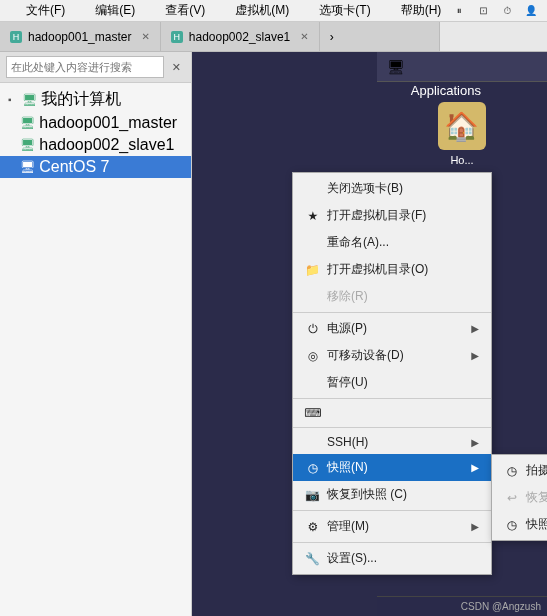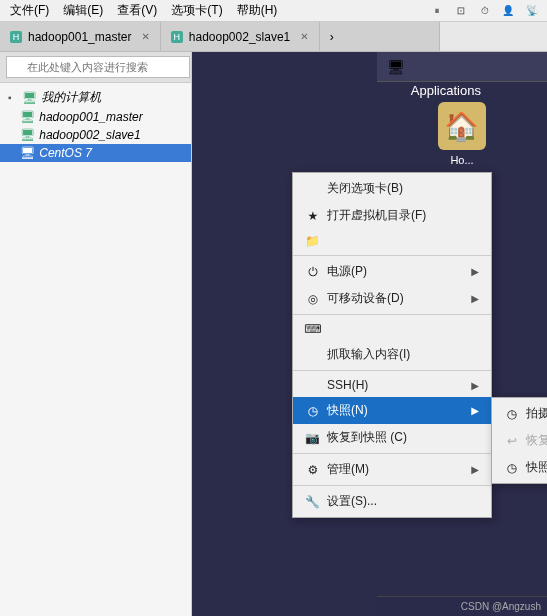--- a/index.html
+++ b/index.html
@@ -22,20 +22,21 @@
       padding: 0 4px;
       border-bottom: 1px solid #ccc;
       gap: 2px;
     }
     .menubar-item {
       padding: 2px 6px;
       font-size: 12px;
       color: #000;
       cursor: pointer;
       white-space: nowrap;
+      margin-left: 16px;
     }
     .menubar-icons {
       margin-left: auto;
       display: flex;
       align-items: center;
       gap: 4px;
     }
     .menubar-icon-btn {
       width: 20px; height: 18px;
       display: flex; align-items: center; justify-content: center;
@@ -95,21 +96,21 @@
       align-items: center;
       padding: 4px 6px;
       background: #e0e0e0;
       border-bottom: 1px solid #ccc;
       gap: 4px;
     }
     .sidebar-search {
       flex: 1;
       height: 22px;
       border: 1px solid #bbb;
-      padding: 0 20px;
+      padding: 0 4px;
       font-size: 11px;
       background: white;
     }
     .sidebar-close-btn {
       font-size: 11px;
       color: #555;
       cursor: pointer;
       padding: 2px 4px;
     }
     .sidebar-tree {
@@ -122,21 +123,21 @@
       align-items: center;
       padding: 2px 8px;
       cursor: pointer;
       gap: 4px;
       font-size: 12px;
     }
     .tree-item.selected { background: #3a7bd5; color: white; }
     .tree-item.selected .tree-icon { color: white; }
     .tree-expand { font-size: 10px; color: #555; width: 10px; }
     .tree-icon { font-size: 12px; color: #4a7; }
-    .tree-label { font-size: 12px; font-style: italic; }
+    .tree-label { font-size: 16px; }
     .tree-indent { padding-left: 20px; }
 
     
     .content-area {
       flex: 1;
       background: #2b2b4a;
       position: relative;
       overflow: hidden;
     }
 
@@ -277,20 +278,21 @@
       font-size: 10px;
     }
   </style>
 </head>
 <body>
 
 <div class="menubar">
   <span class="menubar-item">文件(F)</span>
   <span class="menubar-item">编辑(E)</span>
   <span class="menubar-item">查看(V)</span>
+  <span class="menubar-item">虚拟机(M)</span>
   <span class="menubar-item">选项卡(T)</span>
   <span class="menubar-item">帮助(H)</span>
   <div class="menubar-icons">
     <div class="menubar-icon-btn">⏸</div>
     <div class="menubar-icon-btn">⊡</div>
     <div class="menubar-icon-btn">⏱</div>
     <div class="menubar-icon-btn">👤</div>
     <div class="menubar-icon-btn">📡</div>
   </div>
 </div>
@@ -361,44 +363,53 @@
 
       <div class="ctx-item">
         <span class="ctx-icon"></span>
         <span>关闭选项卡(B)</span>
       </div>
       <div class="ctx-item">
         <span class="ctx-icon">★</span>
         <span>打开虚拟机目录(F)</span>
       </div>
       <div class="ctx-item">
+        <span class="ctx-icon"></span>
+        <span>重命名(A)...</span>
+      </div>
+      <div class="ctx-item">
         <span class="ctx-icon">📁</span>
+        <span>打开虚拟机目录(O)</span>
+      </div>
+      <div class="ctx-item disabled">
+        <span class="ctx-icon"></span>
+        <span>移除(R)</span>
       </div>
 
       <div class="ctx-separator"></div>
 
       <div class="ctx-item">
         <span class="ctx-icon">⏻</span>
         <span>电源(P)</span>
         <span class="ctx-arrow">▶</span>
       </div>
       <div class="ctx-item">
         <span class="ctx-icon">◎</span>
         <span>可移动设备(D)</span>
         <span class="ctx-arrow">▶</span>
       </div>
+      <div class="ctx-item">
+        <span class="ctx-icon"></span>
+        <span>暂停(U)</span>
+      </div>
 
       <div class="ctx-separator"></div>
 
       <div class="ctx-item">
         <span class="ctx-icon">⌨</span>
-      </div>
-      <div class="ctx-item">
-        <span class="ctx-icon"></span>
-        <span>抓取输入内容(I)</span>
       </div>
 
       <div class="ctx-separator"></div>
 
       <div class="ctx-item">
         <span class="ctx-icon"></span>
         <span>SSH(H)</span>
         <span class="ctx-arrow">▶</span>
       </div>
 

